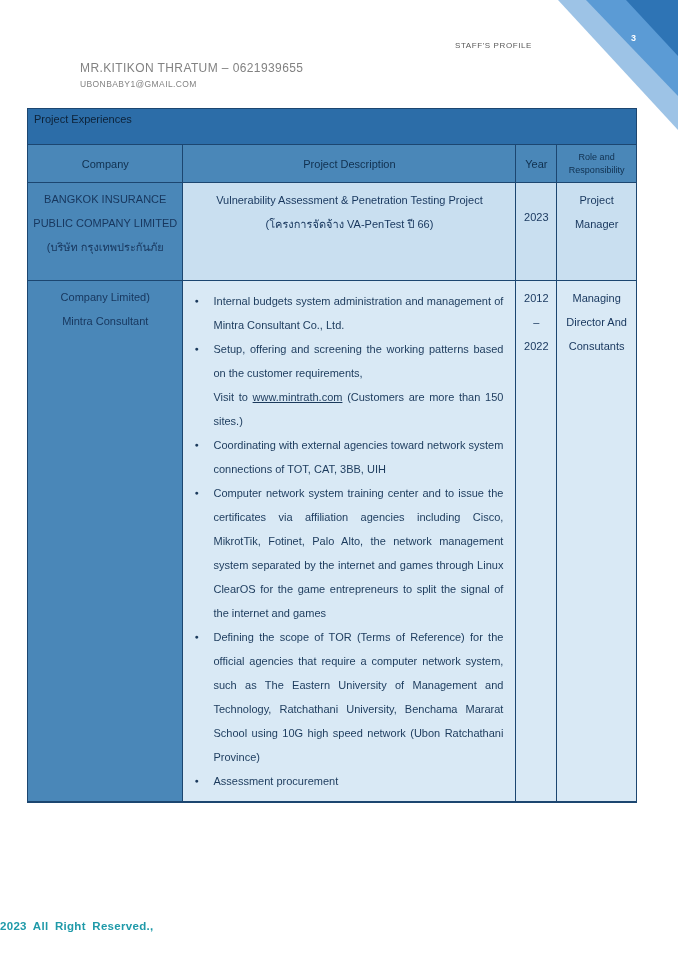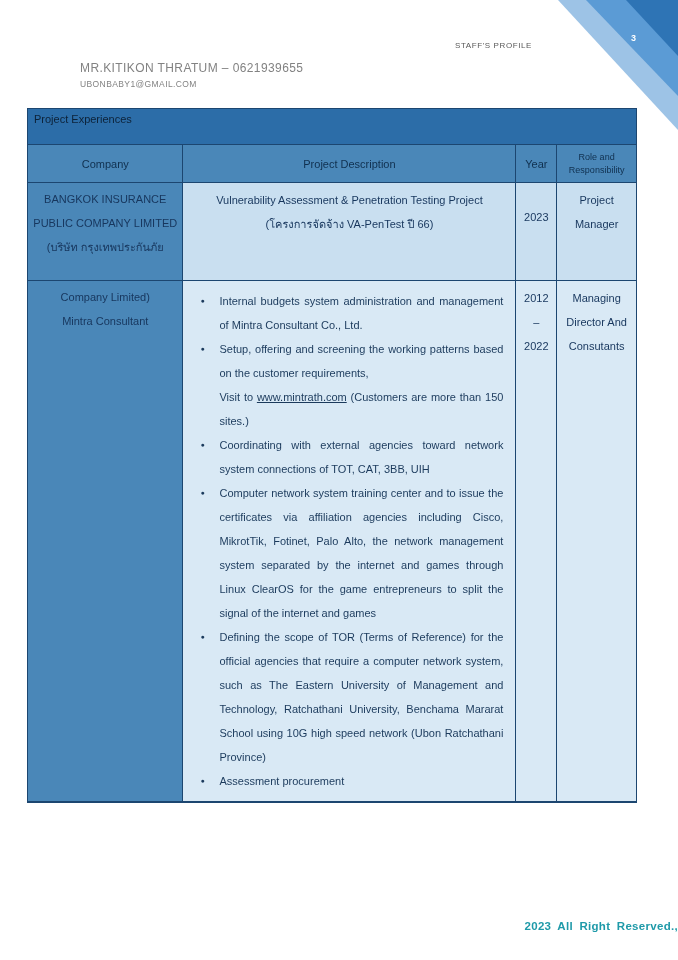--- a/index.html
+++ b/index.html
@@ -64,29 +64,29 @@
   .r1 .cell { min-height:98px; }
   .r1 .c-company { padding-top:4px; line-height:24px; }
   .r1 .c-desc   { padding:5px 10px 0 10px; text-align:center; line-height:24px; }
   .r1 .c-year   { padding-top:22px; text-align:center; line-height:24px; }
   .r1 .c-role   { padding-top:5px; text-align:center; line-height:24px; }
 
   .r2 .c-company { padding-top:4px; line-height:24px; }
   .r2 .c-year   { padding-top:5px; text-align:center; line-height:24px; }
   .r2 .c-role   { padding-top:5px; text-align:center; line-height:24px; }
 
-  .bullets { list-style:none; padding:8px 12px 8px 14px; }
+  .bullets { list-style:none; padding:8px 12px 8px 8px; }
   .bullet { display:flex; line-height:24px; text-align:justify; color:#1b3a5c; }
   .bullet .dot { flex:none; width:22px; font-size:7px; padding-left:3px; line-height:24px; }
   .bullet .btext { flex:1; }
   .link { color:inherit; text-decoration:underline; cursor:pointer; }
 
   .footer {
     position:absolute; top:920px; left:0; width:100%;
-    text-align:right; color:#1f9aa9; font-size:11.5px;
+    text-align:left; color:#1f9aa9; font-size:11.5px;
     font-weight:bold; letter-spacing:0.3px; word-spacing:3px;
   }
 </style>
 </head>
 <body>
 
 <div class="page">
 
   <svg class="corner-svg" width="120" height="130" viewBox="0 0 120 130" aria-hidden="true">
     <polygon points="0,0 120,0 120,130" fill="#9dc3e6"></polygon>

